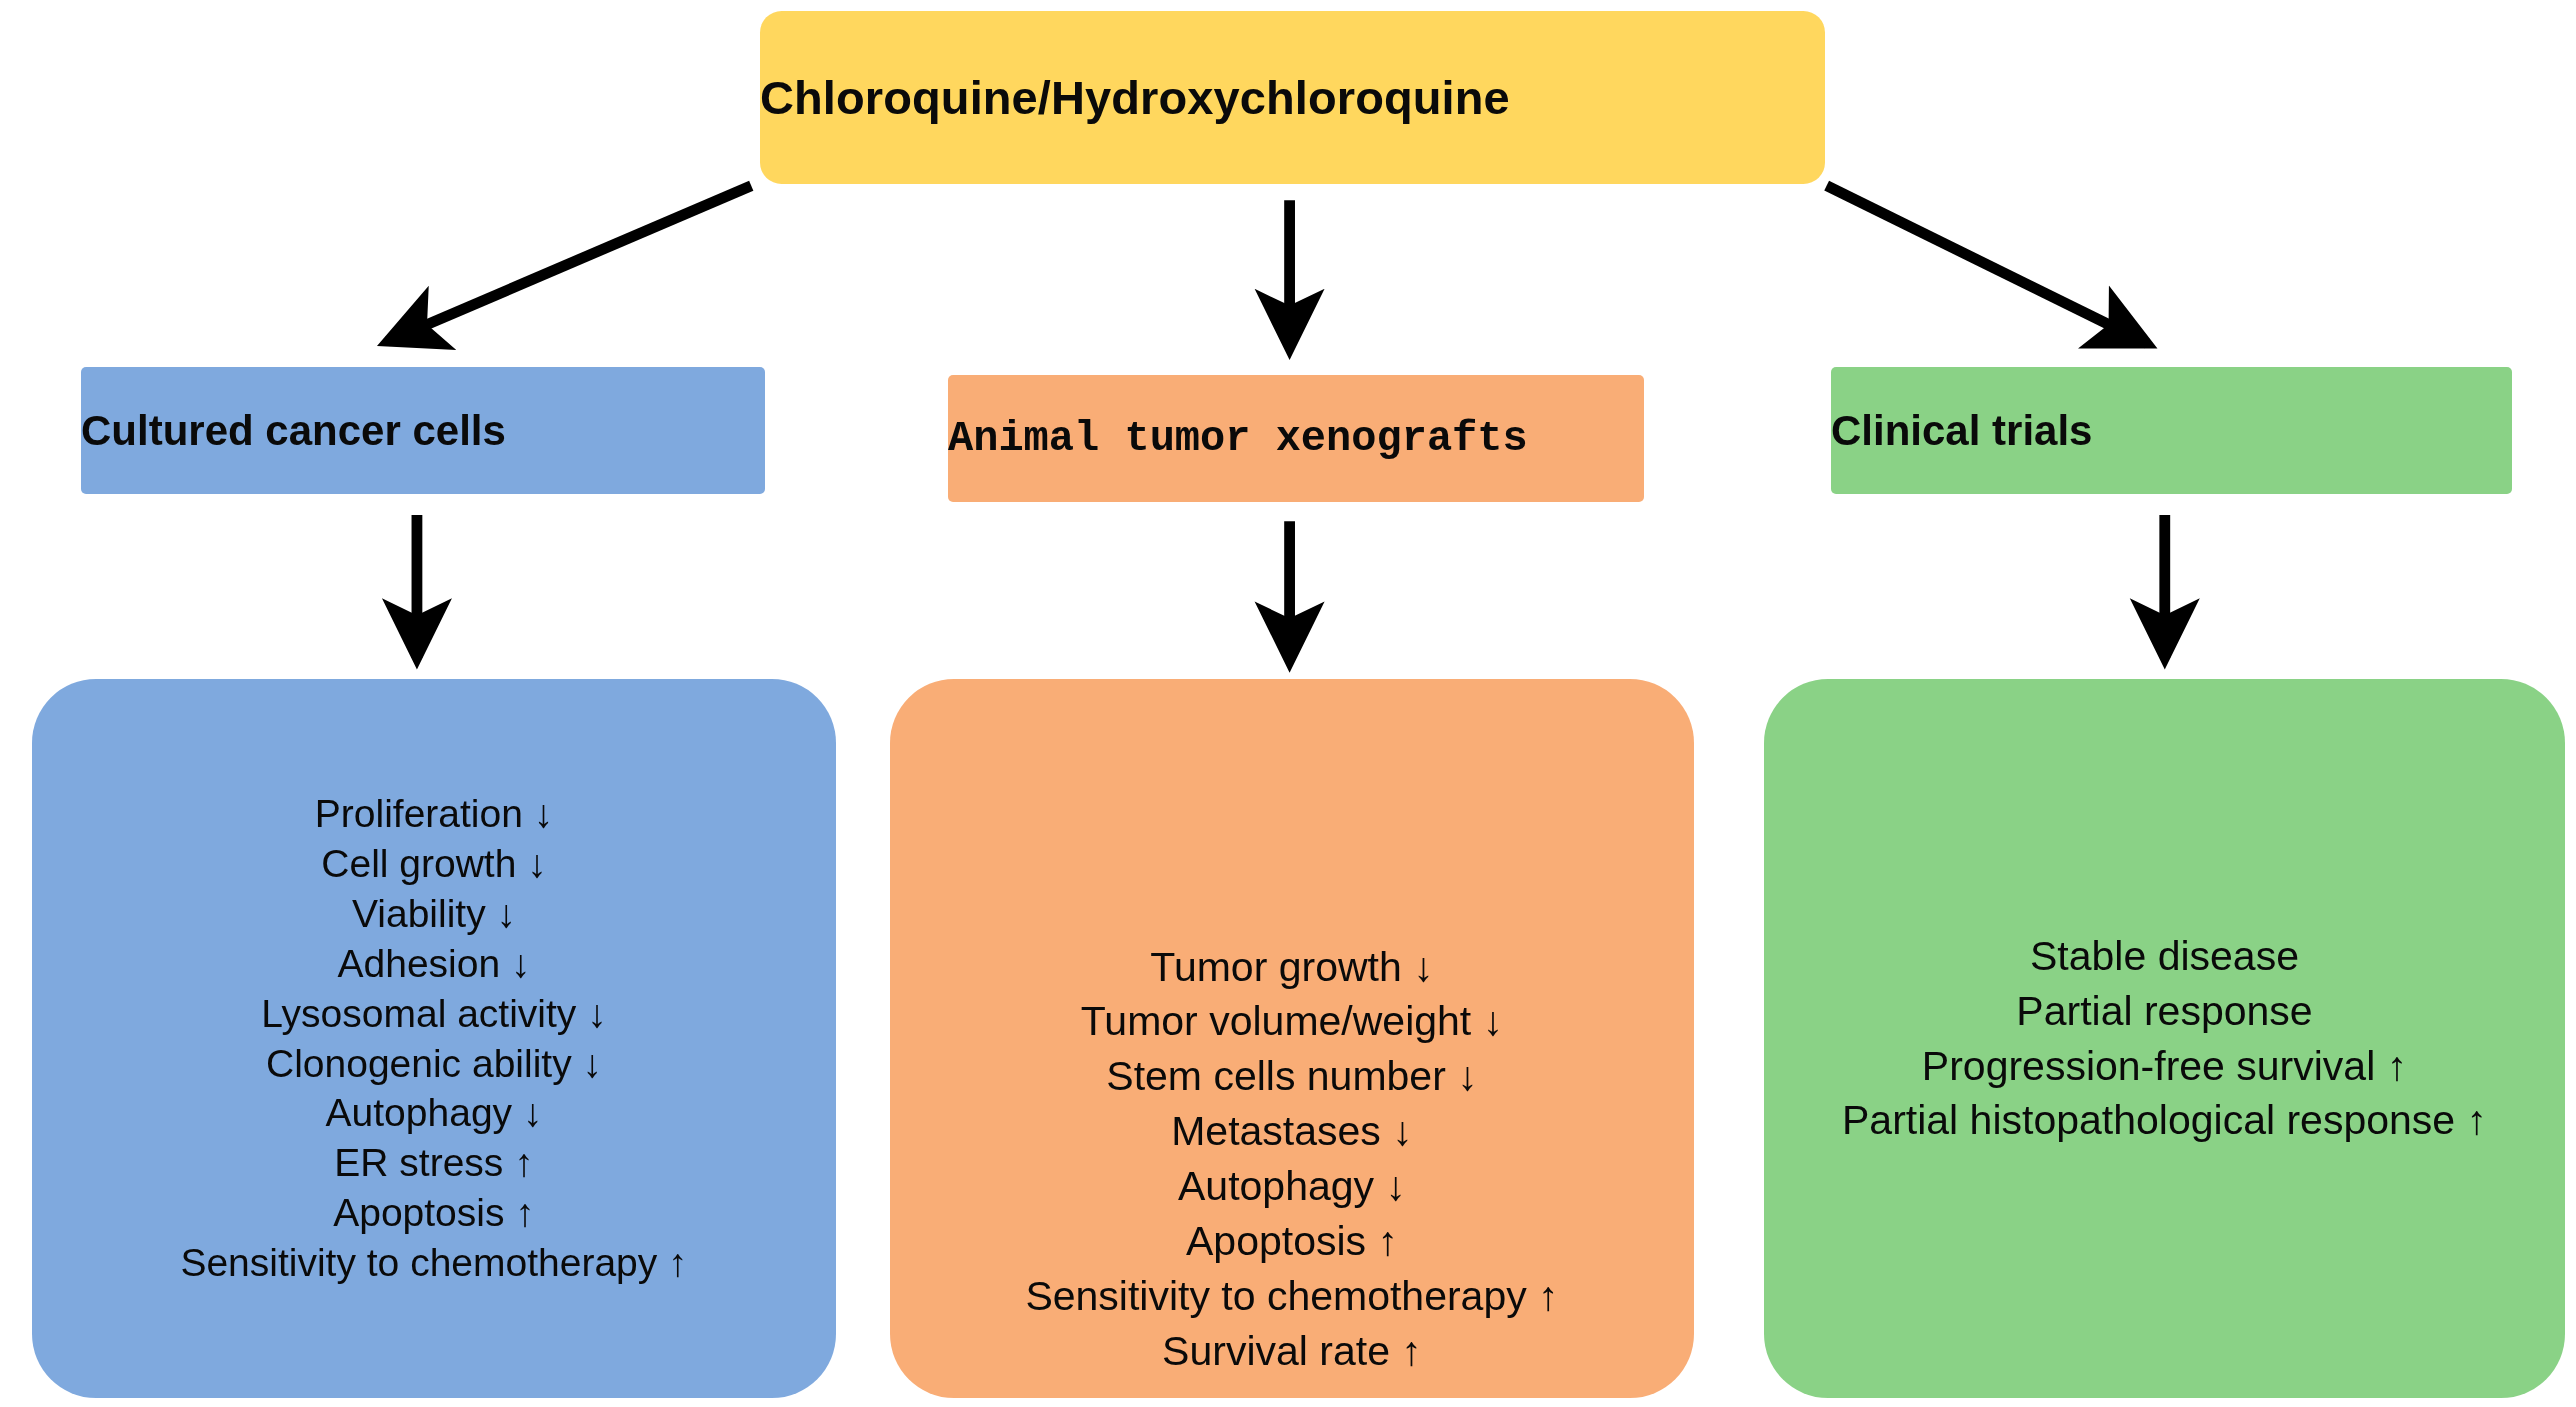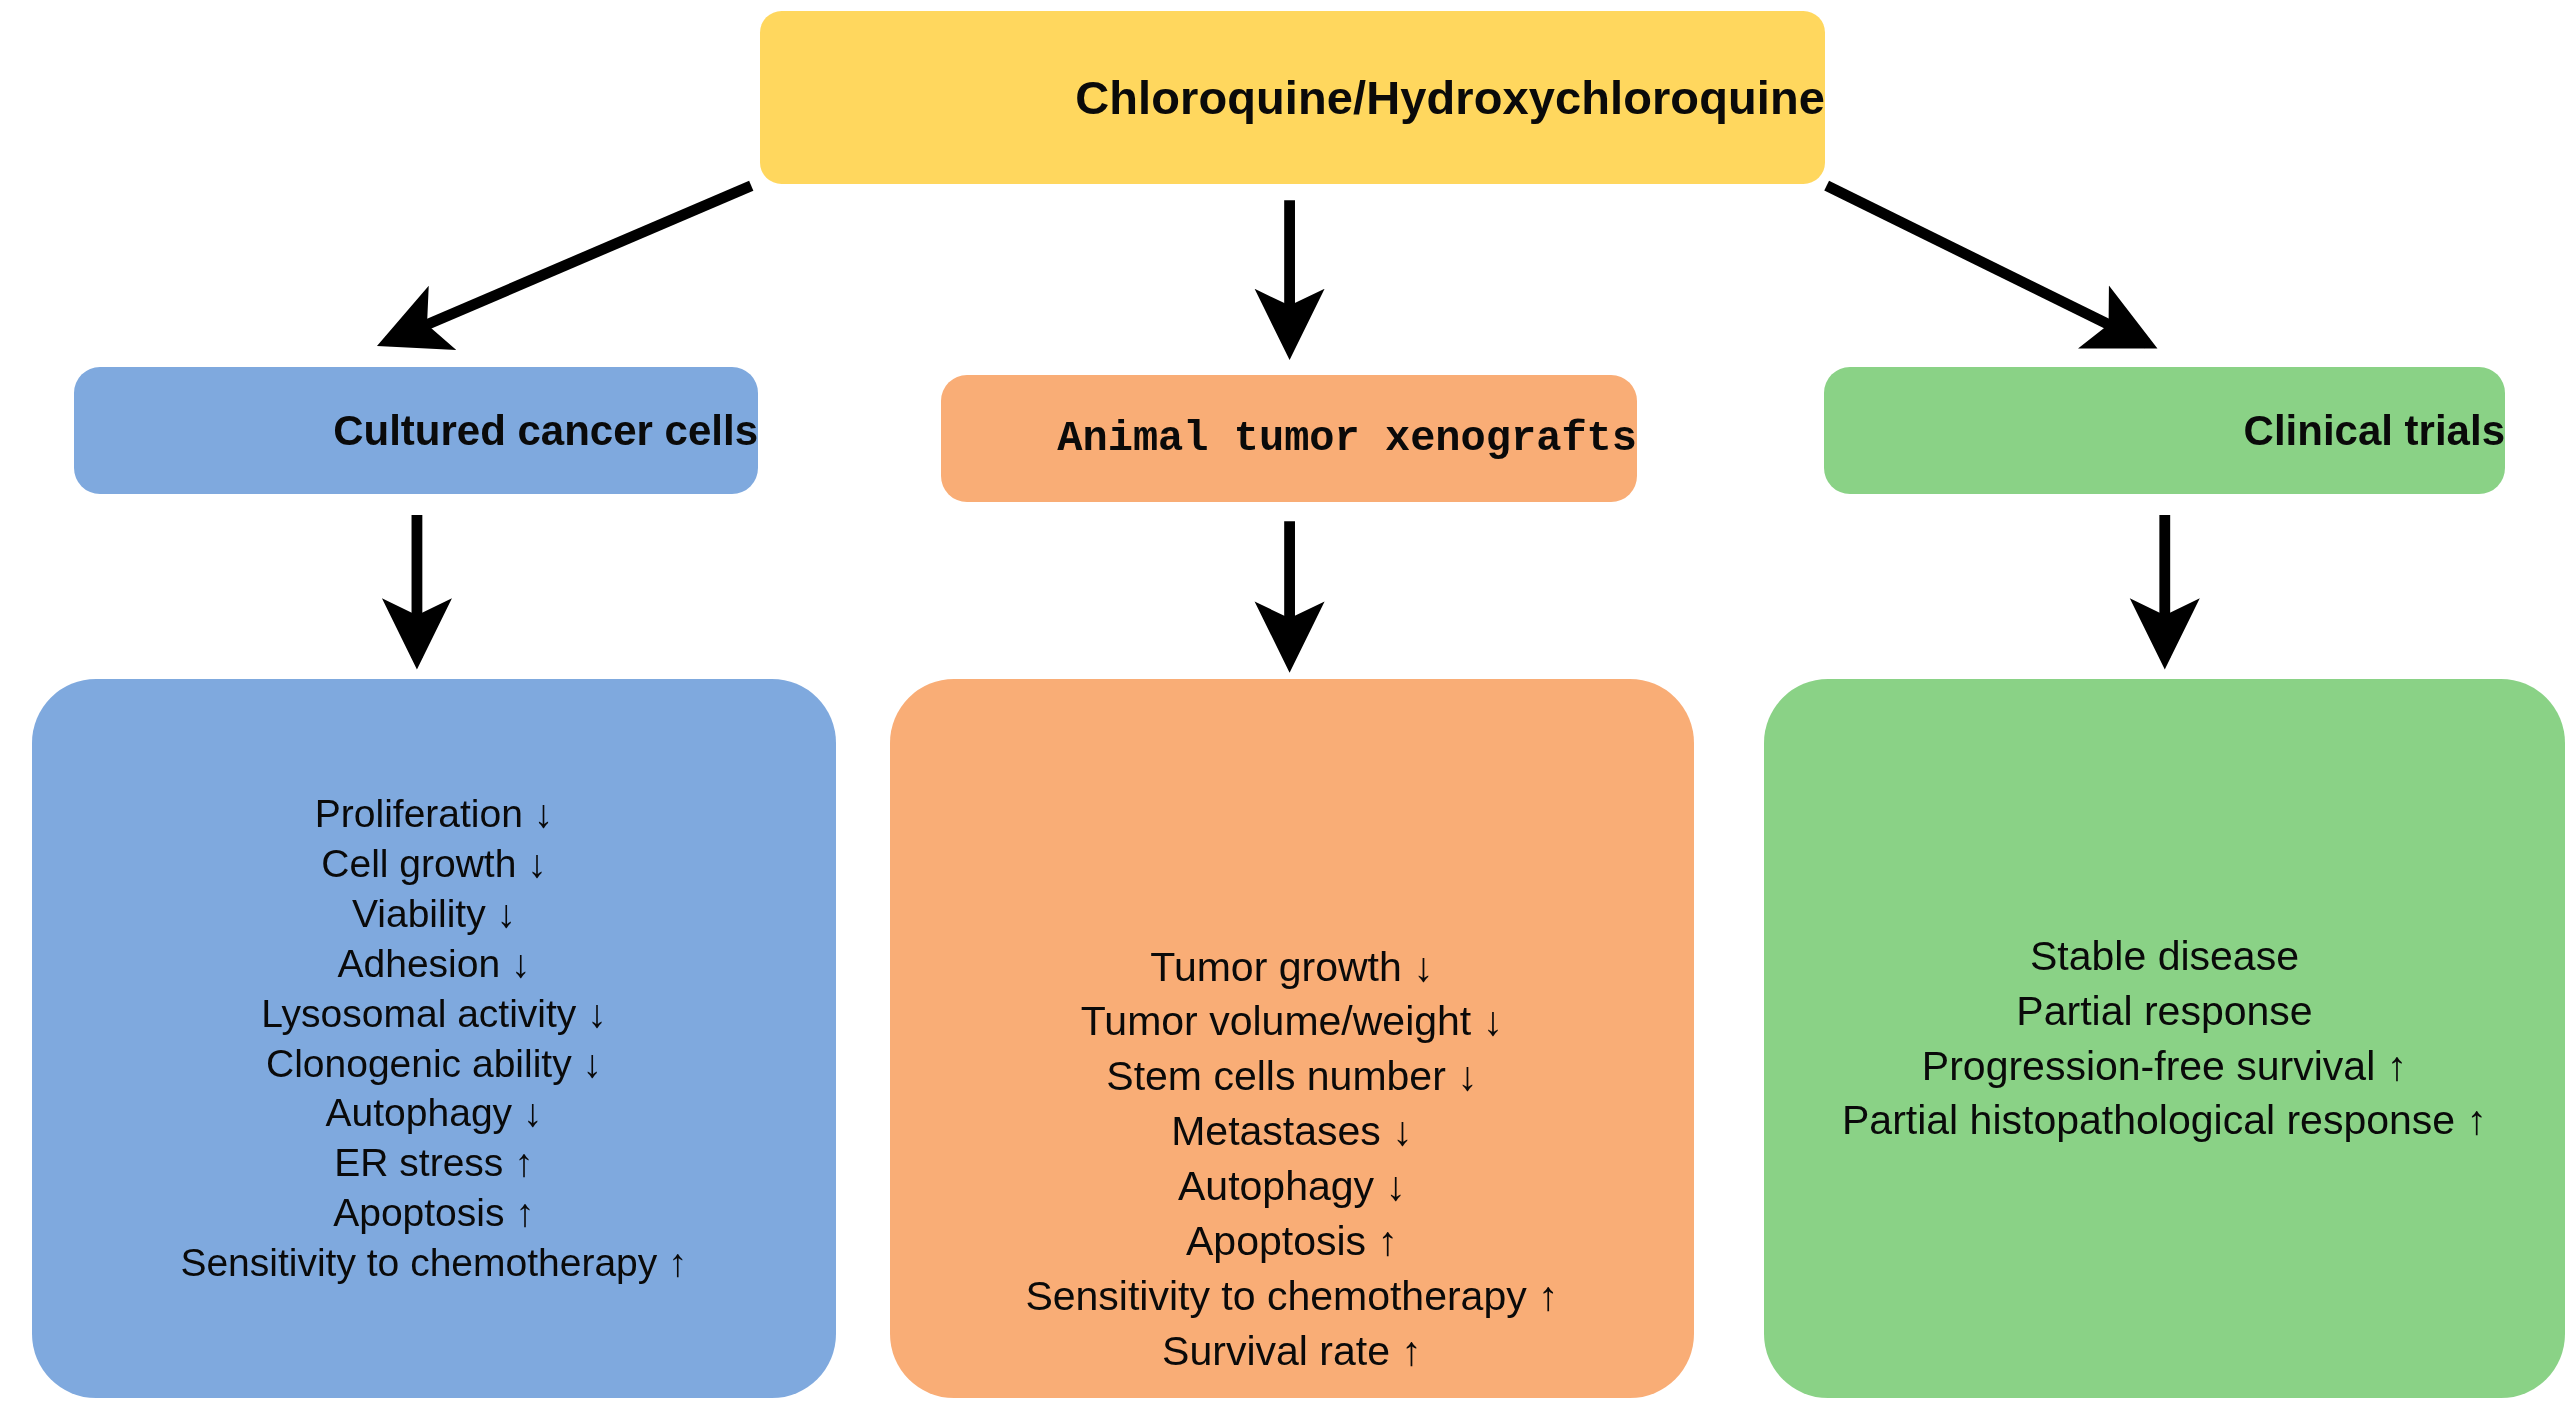--- a/index.html
+++ b/index.html
@@ -13,41 +13,42 @@
     height: 1408px;
     background: #ffffff;
     overflow: hidden;
     font-family: "Liberation Sans", sans-serif;
   }
   .node {
     position: absolute;
     box-sizing: border-box;
     display: flex;
     align-items: center;
-    justify-content: flex-end;
+    justify-content: flex-start;
     text-align: center;
     color: #0a0a0a;
   }
   
   #root-node {
     left: 760px;
     top: 11.4px;
     width: 1065px;
     height: 173px;
     background: #ffd75e;
     border-radius: 21.6px;
   }
   #root-node .node-label {
     font-size: 47px;
     font-weight: bold;
     letter-spacing: 0.1px;
   }
   
   .header-pill {
-    border-radius: 26px;
+    border-radius: 5px;
+    margin-left: 7px;
   }
   .header-pill .node-label {
     font-size: 42px;
     font-weight: bold;
   }
   #header-cultured {
     left: 74px;
     top: 367px;
     width: 684px;
     height: 127px;

